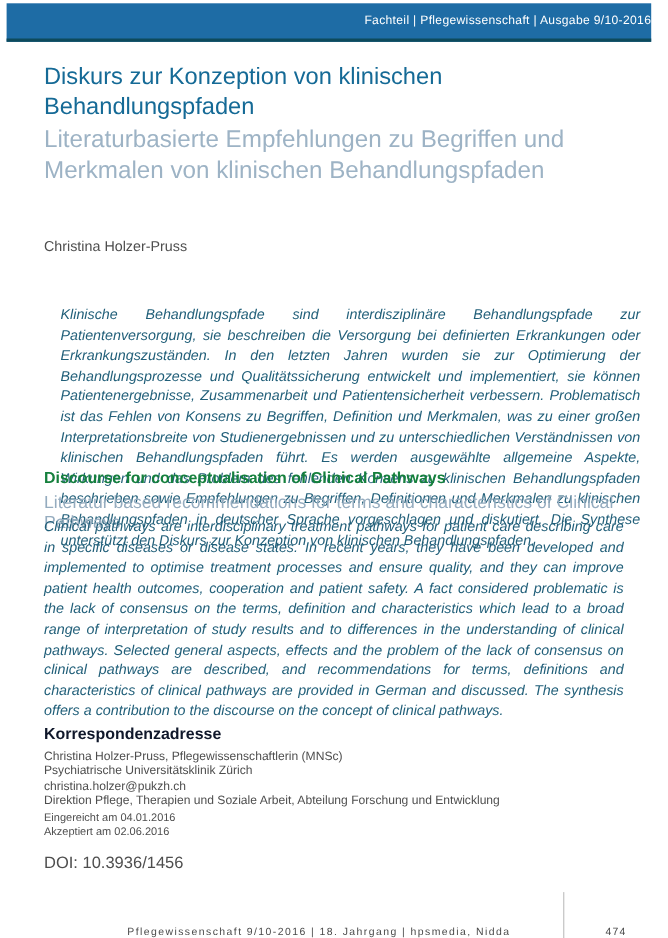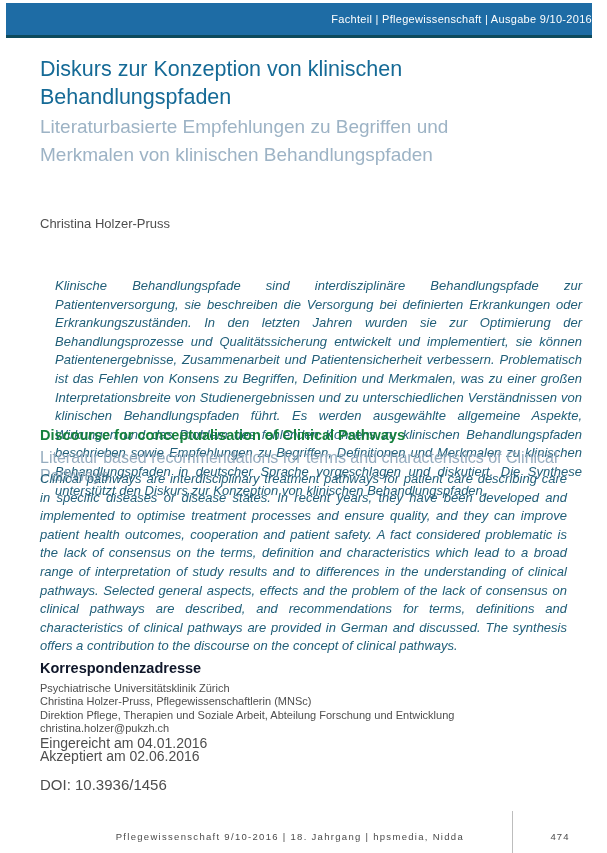--- a/index.html
+++ b/index.html
@@ -43,21 +43,21 @@
     line-height: 28px;
     font-weight: 400;
     color: #156A96;
   }
   .subtitle {
     position: absolute;
     top: 113px;
     left: 40px;
     width: 505px;
     margin: 0;
-    font-size: 19px;
+    font-size: 22px;
     line-height: 28px;
     font-weight: 400;
     color: #9DB3C5;
   }
 
   .author {
     position: absolute;
     top: 216px;
     left: 40px;
     font-size: 13px;
@@ -126,42 +126,42 @@
     top: 682px;
     left: 40px;
     font-size: 11px;
     line-height: 13.3px;
     color: #4E4E4E;
   }
   .dates-block {
     position: absolute;
     top: 737px;
     left: 40px;
-    font-size: 14px;
+    font-size: 10px;
     line-height: 13.3px;
     color: #4E4E4E;
   }
   .doi-line {
     position: absolute;
     top: 776px;
     left: 40px;
     font-size: 15px;
     color: #4E4E4E;
   }
 
   
   .footer {
     position: absolute;
     bottom: 0;
     left: 0;
     width: 607px;
     height: 42px;
     display: flex;
     justify-content: flex-end;
-    align-items: center;
+    align-items: flex-end;
   }
   .footer-text {
     font-size: 9.5px;
     letter-spacing: 1.3px;
     color: #4A4A4A;
     margin-top: 9px;
     margin-right: 48px;
     white-space: nowrap;
   }
   .footer-divider {
@@ -197,24 +197,24 @@
 
   <h3 class="heading-en">Discourse for conceptualisation of Clinical Pathways</h3>
 
   <div class="subheading-en">Literatur based recommendations for terms and characteristics of Clinical Pathways</div>
 
   <p class="abstract-en" lang="en">Clinical pathways are interdisciplinary treatment pathways for patient care describing care in specific diseases or disease states. In recent years, they have been developed and implemented to optimise treatment processes and ensure quality, and they can improve patient health outcomes, cooperation and patient safety. A fact considered problematic is the lack of consensus on the terms, definition and characteristics which lead to a broad range of interpretation of study results and to differences in the understanding of clinical pathways. Selected general aspects, effects and the problem of the lack of consensus on clinical pathways are described, and recommendations for terms, definitions and characteristics of clinical pathways are provided in German and discussed. The synthesis offers a contribution to the discourse on the concept of clinical pathways.</p>
 
   <h3 class="heading-korr">Korrespondenzadresse</h3>
 
   <div class="addr-block">
+    <div>Christina Holzer-Pruss, Pflegewissenschaftlerin (MNSc)</div>
     <div>Psychiatrische Universitätsklinik Zürich</div>
-    <div>Christina Holzer-Pruss, Pflegewissenschaftlerin (MNSc)</div>
+    <div>christina.holzer@pukzh.ch</div>
     <div>Direktion Pflege, Therapien und Soziale Arbeit, Abteilung Forschung und Entwicklung</div>
-    <div>christina.holzer@pukzh.ch</div>
   </div>
 
   <div class="dates-block">
     <div>Eingereicht am 04.01.2016</div>
     <div>Akzeptiert am 02.06.2016</div>
   </div>
 
   <div class="doi-line">DOI: 10.3936/1456</div>
 
   <div class="footer">

